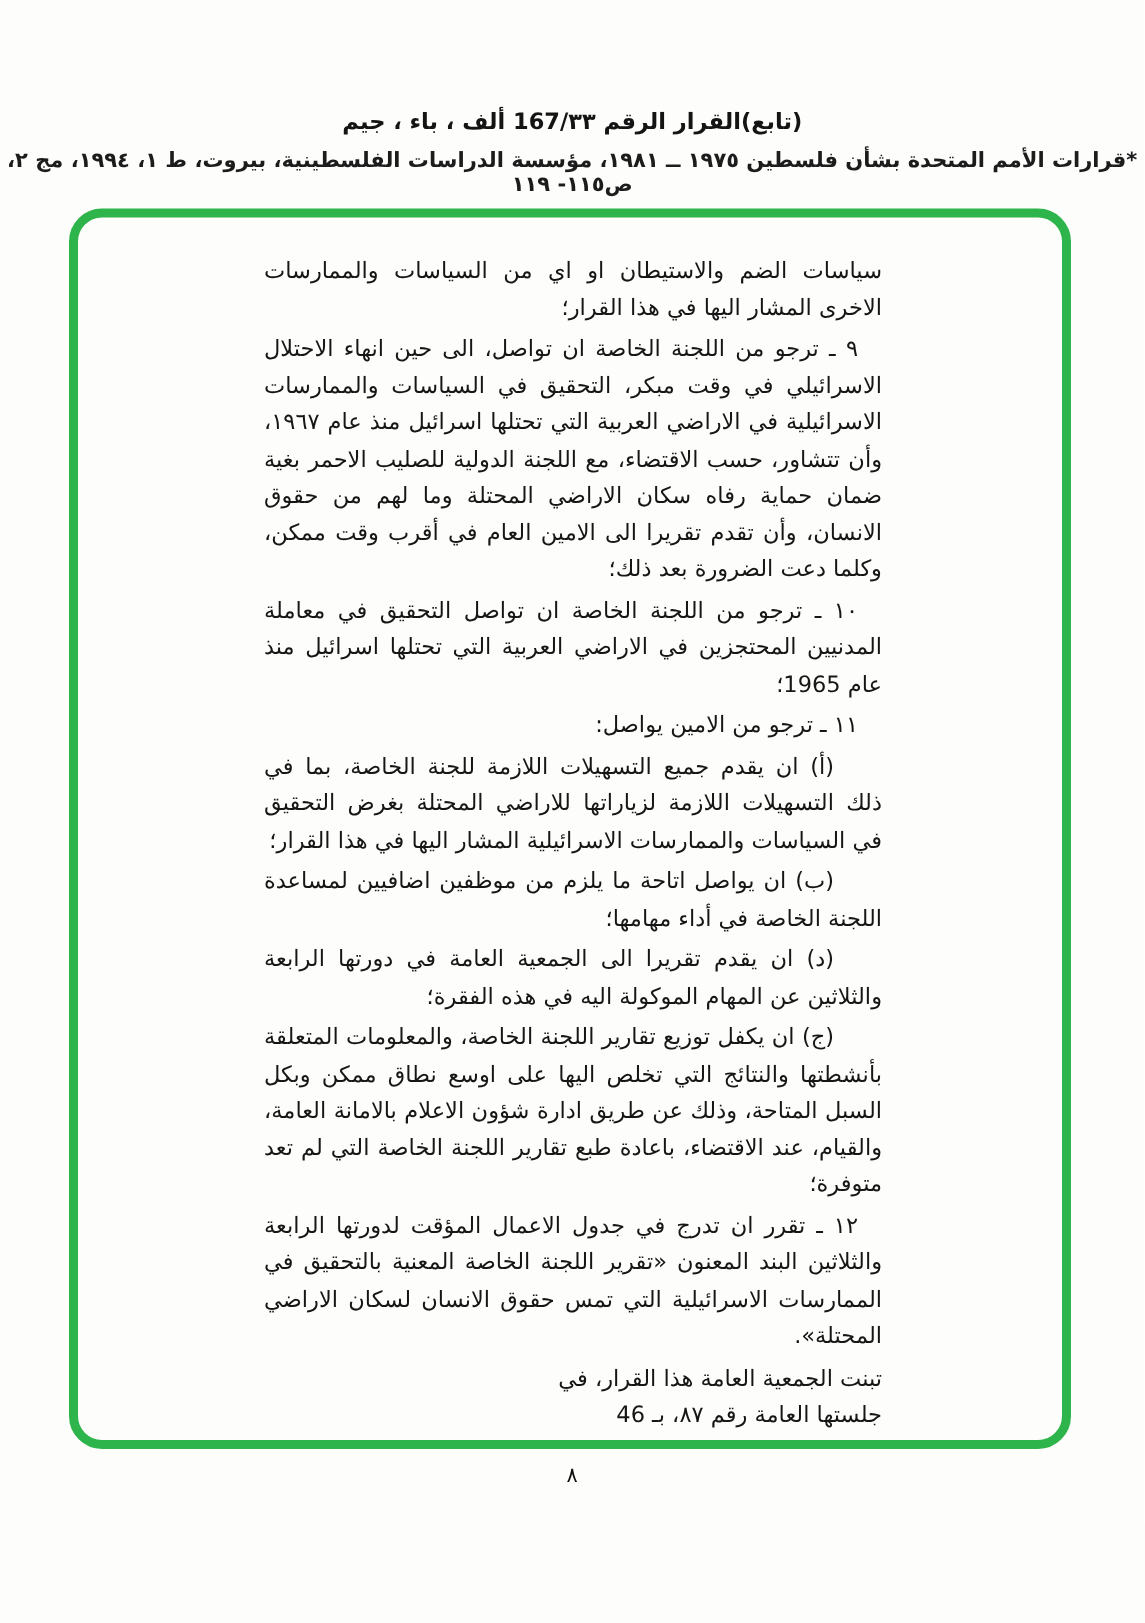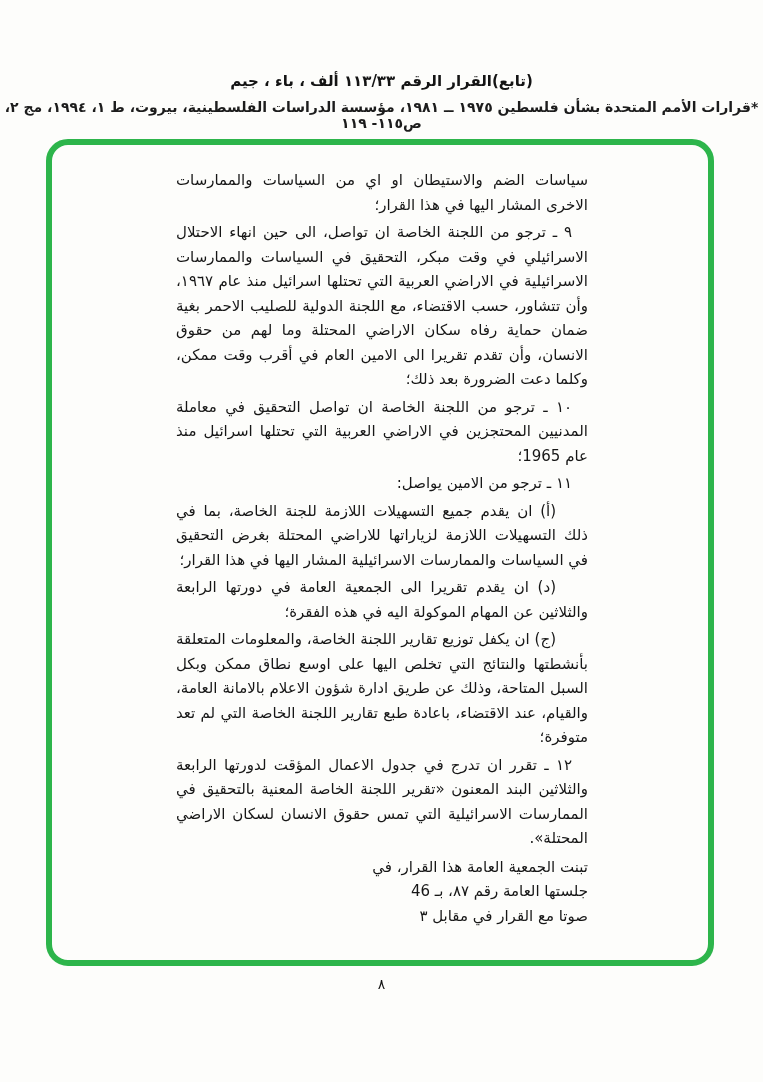--- a/index.html
+++ b/index.html
@@ -85,39 +85,39 @@
     font-size: 14px;
     color: #111111;
   }
 </style>
 </head>
 <body>
 
 <div class="page">
 
   <div class="header">
-    <div class="title">(تابع)القرار الرقم ١١٣/٣٣ ألف ، باء ، جيم</div>
+    <div class="title">(تابع)القرار الرقم 167/٣٣ ألف ، باء ، جيم</div>
     <div class="source">*قرارات الأمم المتحدة بشأن فلسطين ١٩٧٥ ــ ١٩٨١، مؤسسة الدراسات الفلسطينية، بيروت، ط ١، ١٩٩٤، مج ٢، ص١١٥- ١١٩</div>
   </div>
 
   <div class="resolution-border" style="border-color: rgb(45, 181, 75);"></div>
 
   <div class="text-column">
     <div id="paragraphs-container">
         <p class="flush"><span>سياسات الضم والاستيطان او اي من السياسات والممارسات الاخرى المشار اليها في هذا القرار؛</span></p>
         <p class="num"><span class="lead">٩ ـ ترجو </span><span>من اللجنة الخاصة ان تواصل، الى حين انهاء الاحتلال الاسرائيلي في وقت مبكر، التحقيق في السياسات والممارسات الاسرائيلية في الاراضي العربية التي تحتلها اسرائيل منذ عام ١٩٦٧، وأن تتشاور، حسب الاقتضاء، مع اللجنة الدولية للصليب الاحمر بغية ضمان حماية رفاه سكان الاراضي المحتلة وما لهم من حقوق الانسان، وأن تقدم تقريرا الى الامين العام في أقرب وقت ممكن، وكلما دعت الضرورة بعد ذلك؛</span></p>
         <p class="num"><span class="lead">١٠ ـ ترجو </span><span>من اللجنة الخاصة ان تواصل التحقيق في معاملة المدنيين المحتجزين في الاراضي العربية التي تحتلها اسرائيل منذ عام 1965؛</span></p>
         <p class="num"><span class="lead">١١ ـ ترجو </span><span>من الامين يواصل:</span></p>
         <p class="sub"><span>(أ) ان يقدم جميع التسهيلات اللازمة للجنة الخاصة، بما في ذلك التسهيلات اللازمة لزياراتها للاراضي المحتلة بغرض التحقيق في السياسات والممارسات الاسرائيلية المشار اليها في هذا القرار؛</span></p>
+        <p class="sub"><span>(ب) ان يواصل اتاحة ما يلزم من موظفين اضافيين لمساعدة اللجنة الخاصة في أداء مهامها؛</span></p>
         <p class="sub"><span>(د) ان يقدم تقريرا الى الجمعية العامة في دورتها الرابعة والثلاثين عن المهام الموكولة اليه في هذه الفقرة؛</span></p>
         <p class="sub"><span>(ج) ان يكفل توزيع تقارير اللجنة الخاصة، والمعلومات المتعلقة بأنشطتها والنتائج التي تخلص اليها على اوسع نطاق ممكن وبكل السبل المتاحة، وذلك عن طريق ادارة شؤون الاعلام بالامانة العامة، والقيام، عند الاقتضاء، باعادة طبع تقارير اللجنة الخاصة التي لم تعد متوفرة؛</span></p>
         <p class="num"><span class="lead">١٢ ـ تقرر </span><span>ان تدرج في جدول الاعمال المؤقت لدورتها الرابعة والثلاثين البند المعنون «تقرير اللجنة الخاصة المعنية بالتحقيق في الممارسات الاسرائيلية التي تمس حقوق الانسان لسكان الاراضي المحتلة».</span></p>
       </div>
     <div class="closing" id="closing-container">
         <p>تبنت الجمعية العامة هذا القرار، في</p>
         <p>جلستها العامة رقم ٨٧، بـ 46</p>
-        <p>صوتا مع القرار في مقابل ٣</p>
       </div>
   </div>
 
   <div class="page-number">٨</div>
 
 </div>
 
 </body></html>

